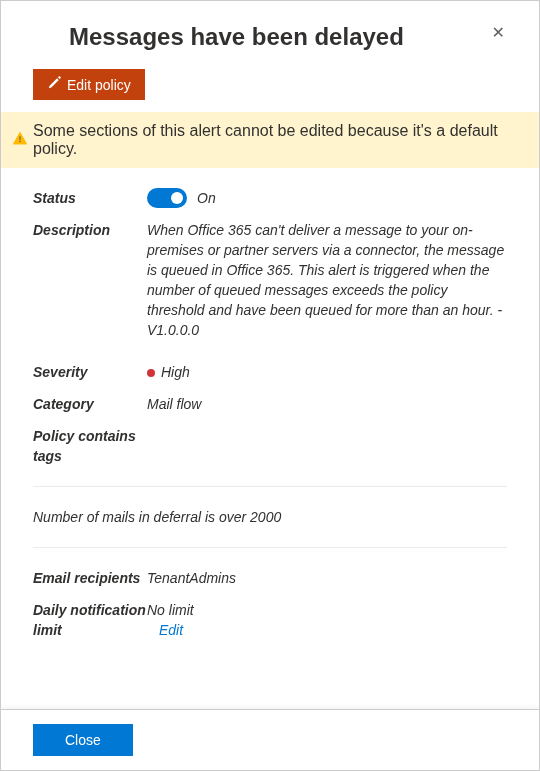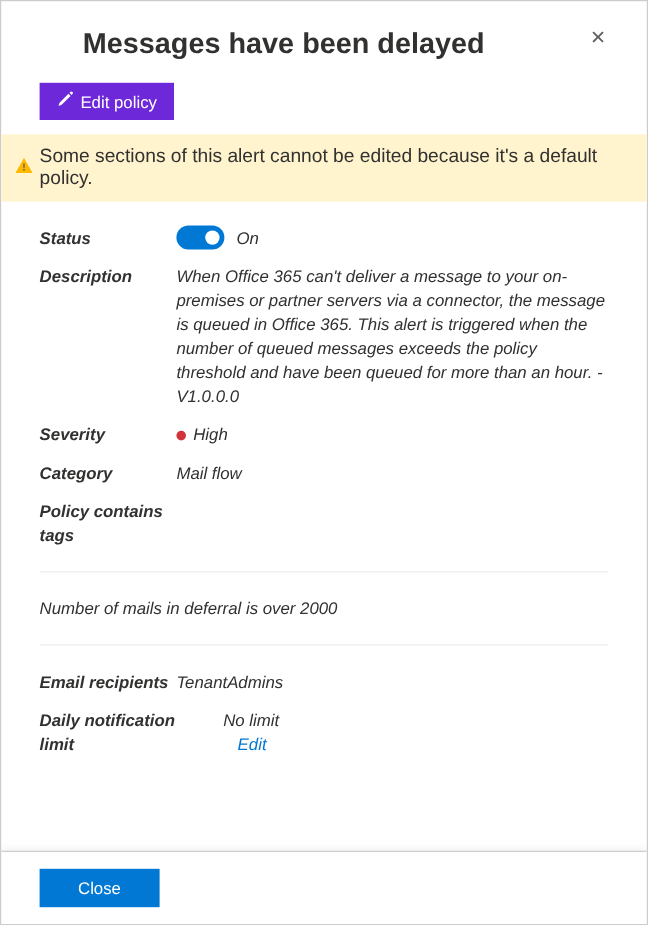--- a/index.html
+++ b/index.html
@@ -31,21 +31,21 @@
       font-size: 16px;
       color: #605e5c;
       cursor: pointer;
       line-height: 1;
       padding: 2px;
     }
     .toolbar {
       padding: 8px 32px 12px 32px;
     }
     .edit-btn {
-      background: #6d28d9;
+      background: #c2410c;
       color: #fff;
       border: none;
       padding: 7px 14px;
       font-size: 14px;
       cursor: pointer;
       display: inline-flex;
       align-items: center;
       gap: 6px;
       justify-content: space-between;
     }
@@ -185,21 +185,21 @@
       </div>
       <span>On</span>
     </div>
   </div>
 
   <div class="row">
     <div class="label">Description</div>
     <div class="value">When Office 365 can't deliver a message to your on-premises or partner servers via a connector, the message is queued in Office 365. This alert is triggered when the number of queued messages exceeds the policy threshold and have been queued for more than an hour. -V1.0.0.0</div>
   </div>
 
-  <div class="row" style="">
+  <div class="row" style="margin-top:10px;">
     <div class="label">Severity</div>
     <div class="value">
       <span class="severity-dot" style="background:#d13438;"></span><span>High</span>
     </div>
   </div>
 
   <div class="row">
     <div class="label">Category</div>
     <div class="value">Mail flow</div>
   </div>
@@ -215,21 +215,21 @@
     <div class="value">Number of mails in deferral is over 2000</div>
   </div>
 
   <hr class="divider">
 
   <div class="row recipients-row">
     <div class="label">Email recipients</div>
     <div class="value">TenantAdmins</div>
   </div>
 
-  <div class="row" style="align-items:flex-start;gap:39px;">
+  <div class="row" style="align-items:flex-start;">
     <div class="label">Daily notification limit</div>
     <div class="value" style="display:flex; justify-content:space-between;flex-direction:column;">
       <span>No limit</span>
       <span class="edit-link">Edit</span>
     </div>
   </div>
 
 </div>
 
 <div class="footer">

